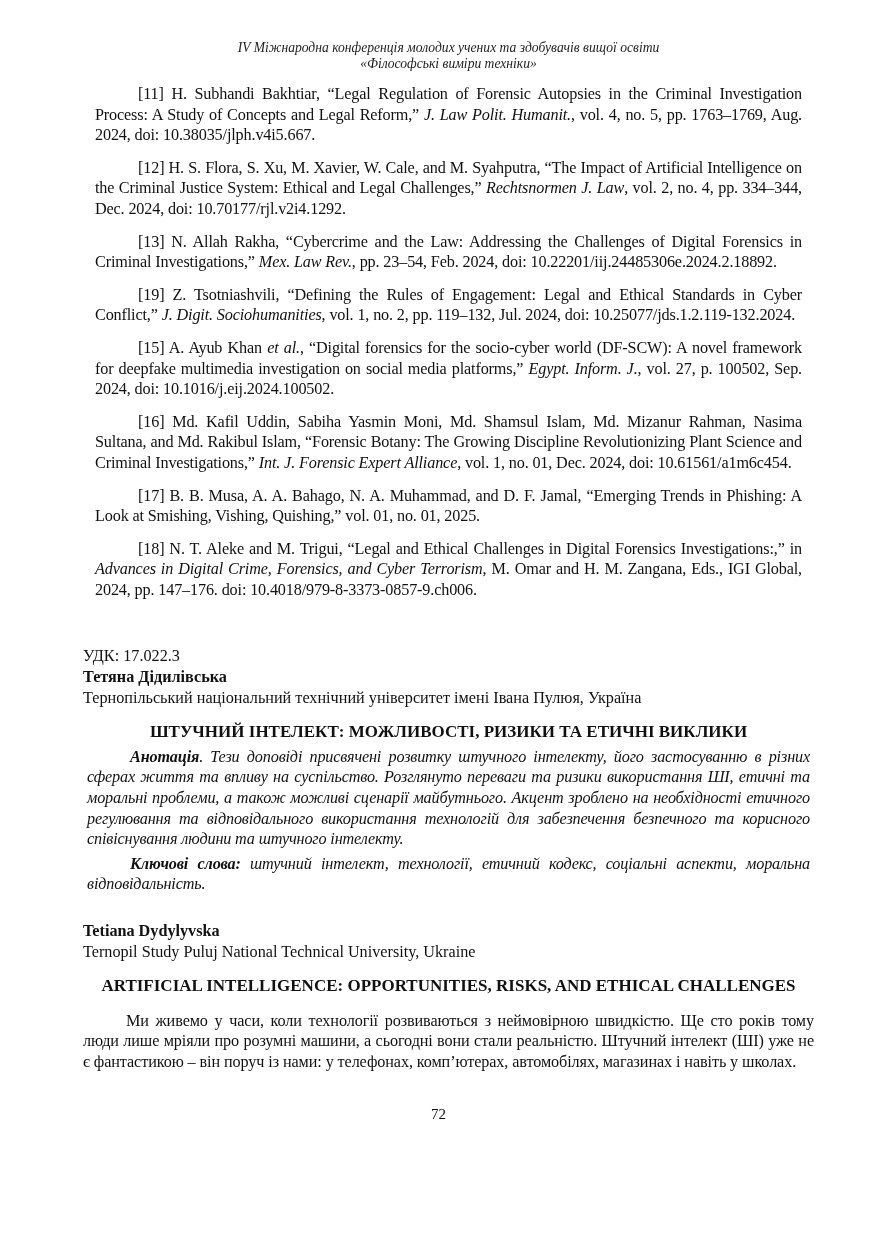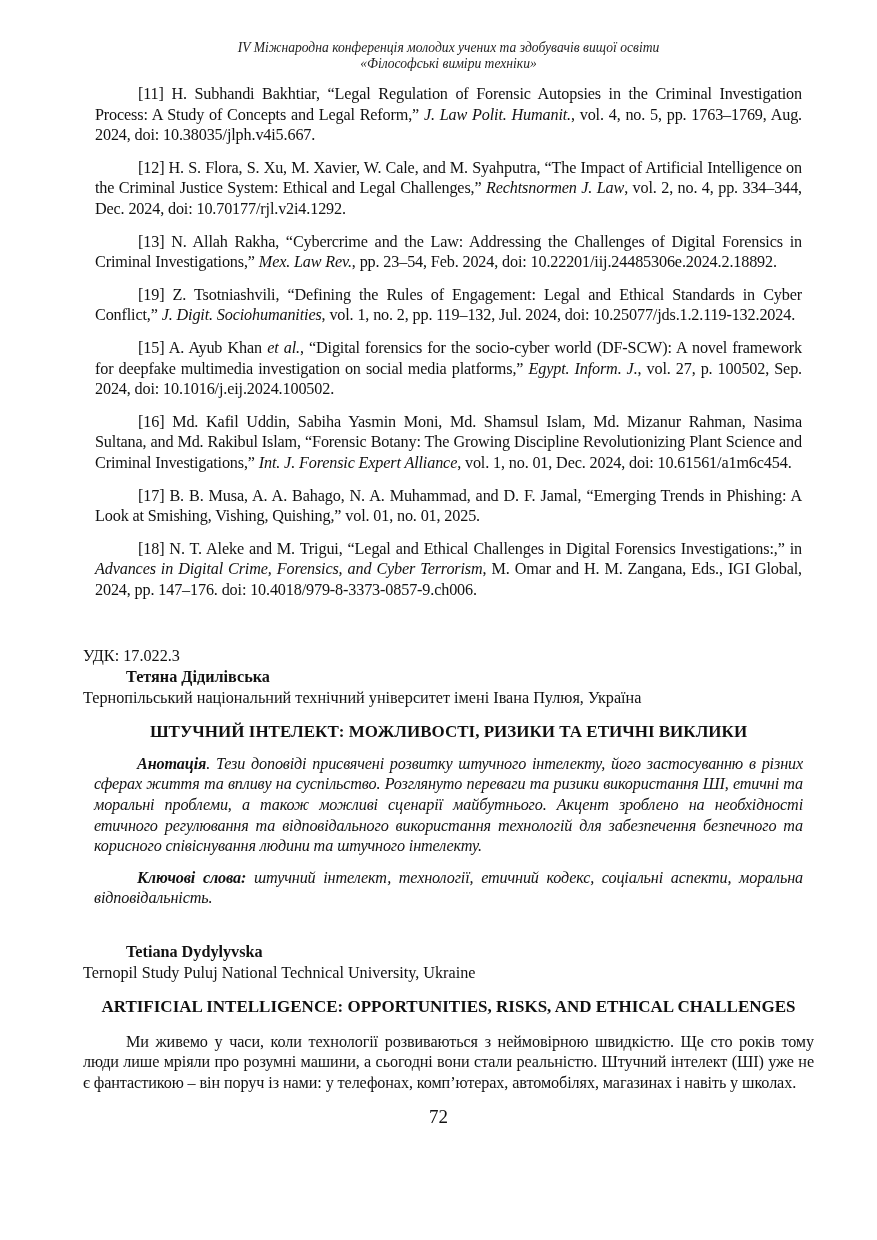--- a/index.html
+++ b/index.html
@@ -8,28 +8,28 @@
       position: absolute; left: 83px; top: 40px; width: 731px;
       font-family: "Liberation Serif", serif; color: #111;
       font-size: 16.2px; line-height: 20.6px;
     }
     .hdr { text-align: center; font-size: 13.6px; line-height: 16px; font-style: italic; color: #222; }
     .hdr .b { font-weight: normal; }
     .ref { text-align: justify; text-indent: 43px; margin: 12px; letter-spacing: -0.15px; }
     .ref .it { font-style: italic; }
     .gap-l { height: 34px; }
     .plain { margin: 0; }
-    .bold { font-weight: bold; margin-left: 43px; }
+    .bold { font-weight: bold; }
     .title { text-align: center; font-weight: bold; margin: 0; font-size: 17px; }
     .gap-s { height: 14px; }
-    .abstract { text-align: justify; text-indent: 43px; margin: 11px; font-style: italic; letter-spacing: -0.15px; }
+    .abstract { text-align: justify; text-indent: 43px; margin: 4px; font-style: italic; letter-spacing: -0.15px; }
     .abstract .lbl { font-weight: bold; }
     .para { text-align: justify; text-indent: 43px; margin: 0; letter-spacing: -0.1px; }
     .pagenum { position: absolute; top: 1106px; left: 0; width: 877px; text-align: center;
-      font-family: "Liberation Serif", serif; font-size: 19px; color: #111; }
+      font-family: "Liberation Serif", serif; font-size: 15px; color: #111; }
   </style>
 </head>
 <body>
 
 <div class="page">
   <div class="hdr">
     <div>IV Міжнародна конференція молодих учених та здобувачів вищої освіти</div>
     <div class="b">«Філософські виміри техніки»</div>
   </div>
 

